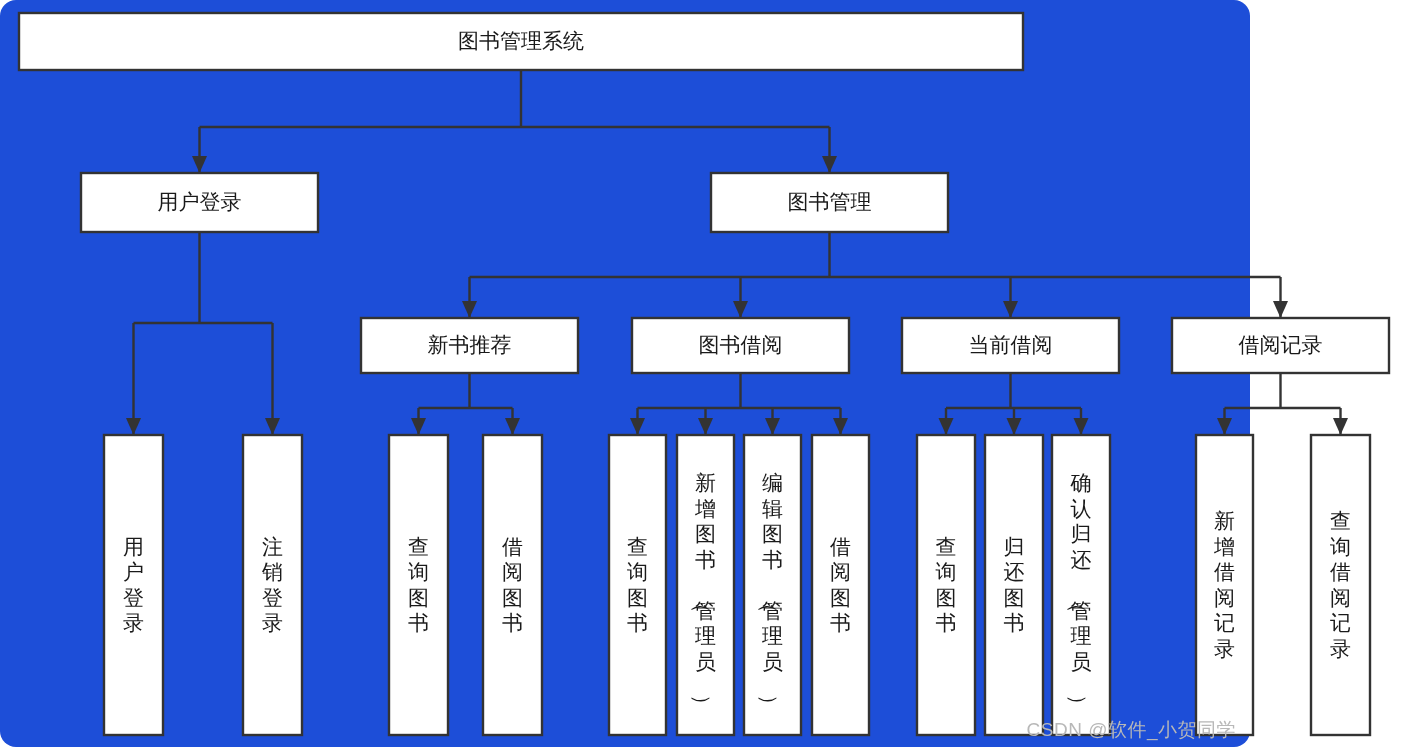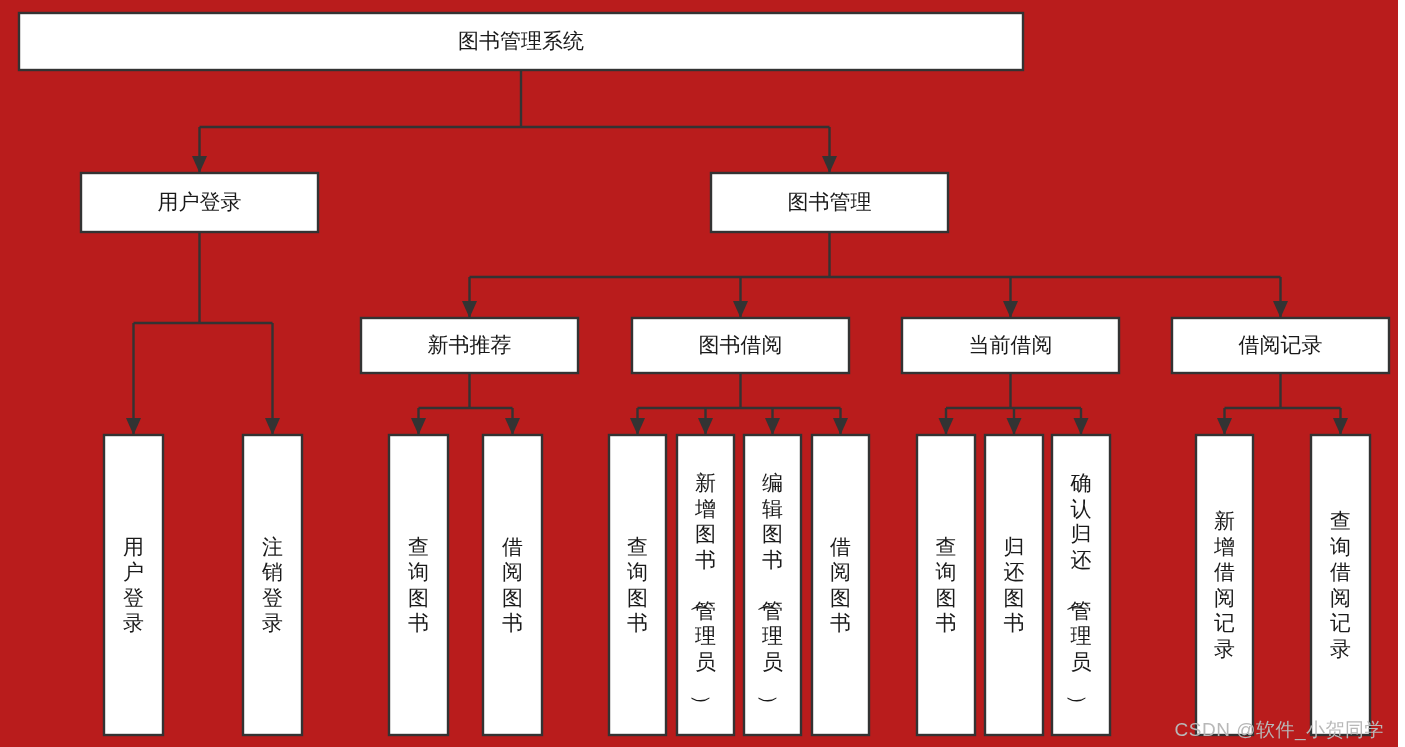--- a/index.html
+++ b/index.html
@@ -8,23 +8,24 @@
     background: #ffffff;
   }
   body {
     width: 1405px;
     height: 747px;
     font-family: "Liberation Sans", "DejaVu Sans", sans-serif;
     overflow: hidden;
   }
   #diagram-root {
     position: relative;
-    width: 1398px;
+    width: 1250px;
     height: 747px;
-    background: #b91c1c;
+    background: #1d4ed8;
+    border-radius: 16px;
   }
   svg.diagram-canvas {
     position: absolute;
     top: 0;
     left: 0;
     width: 1405px;
     height: 747px;
   }
   .node-box {
     fill: #ffffff;

